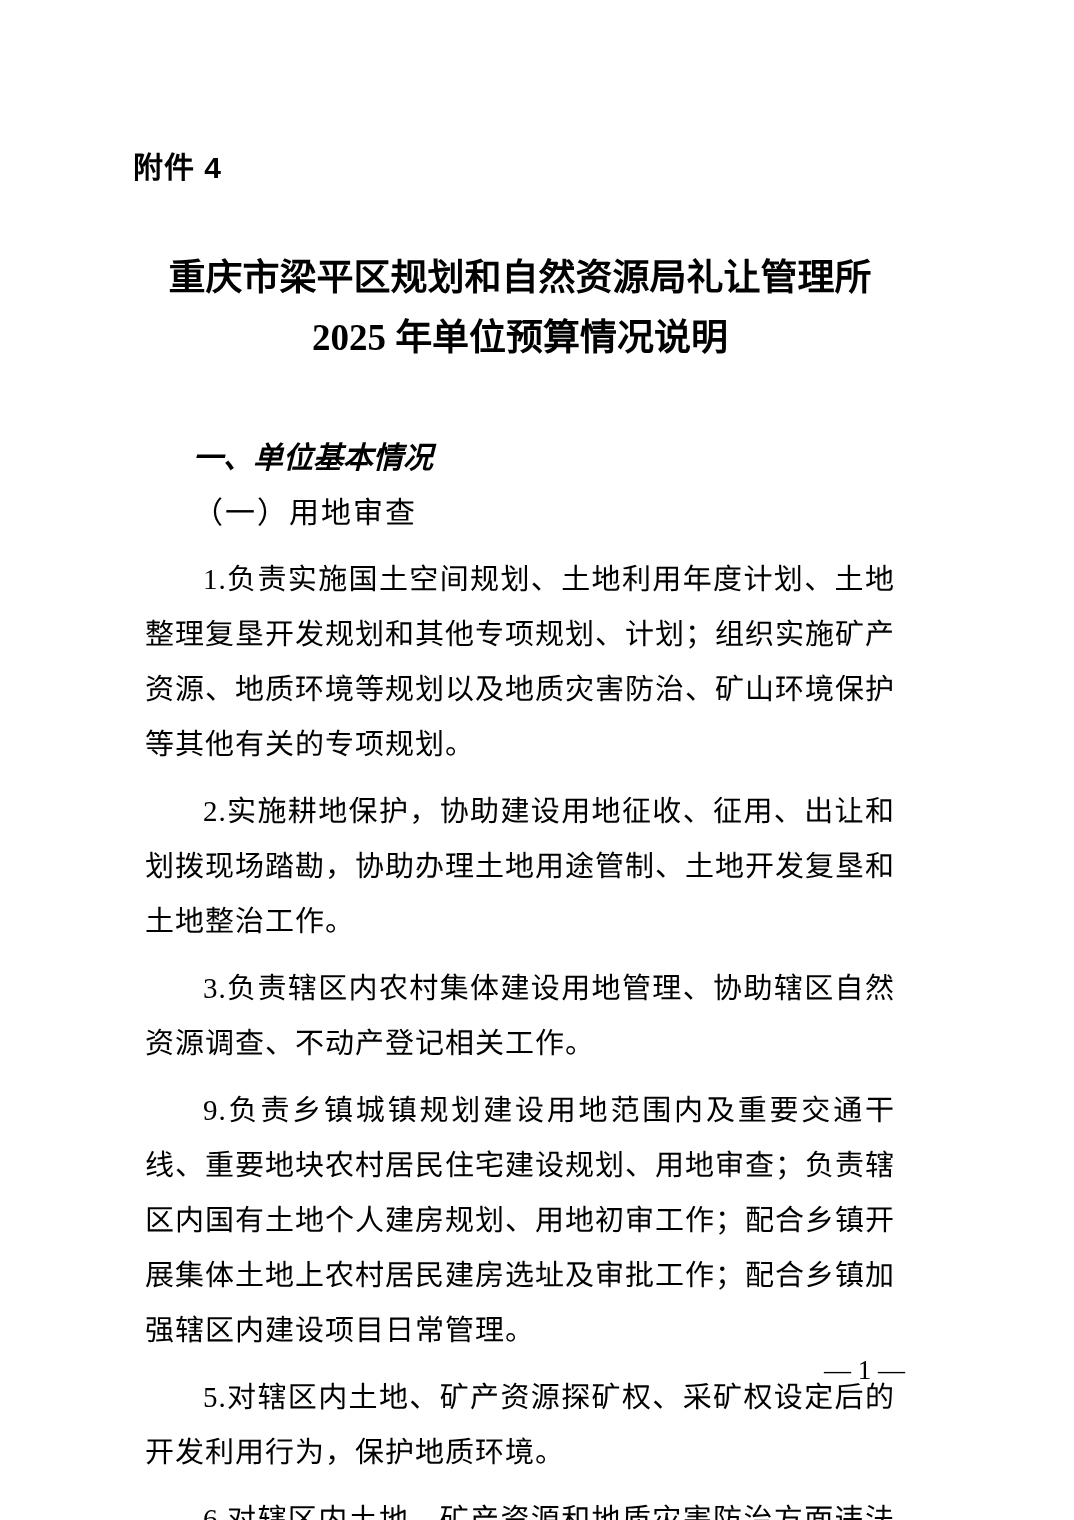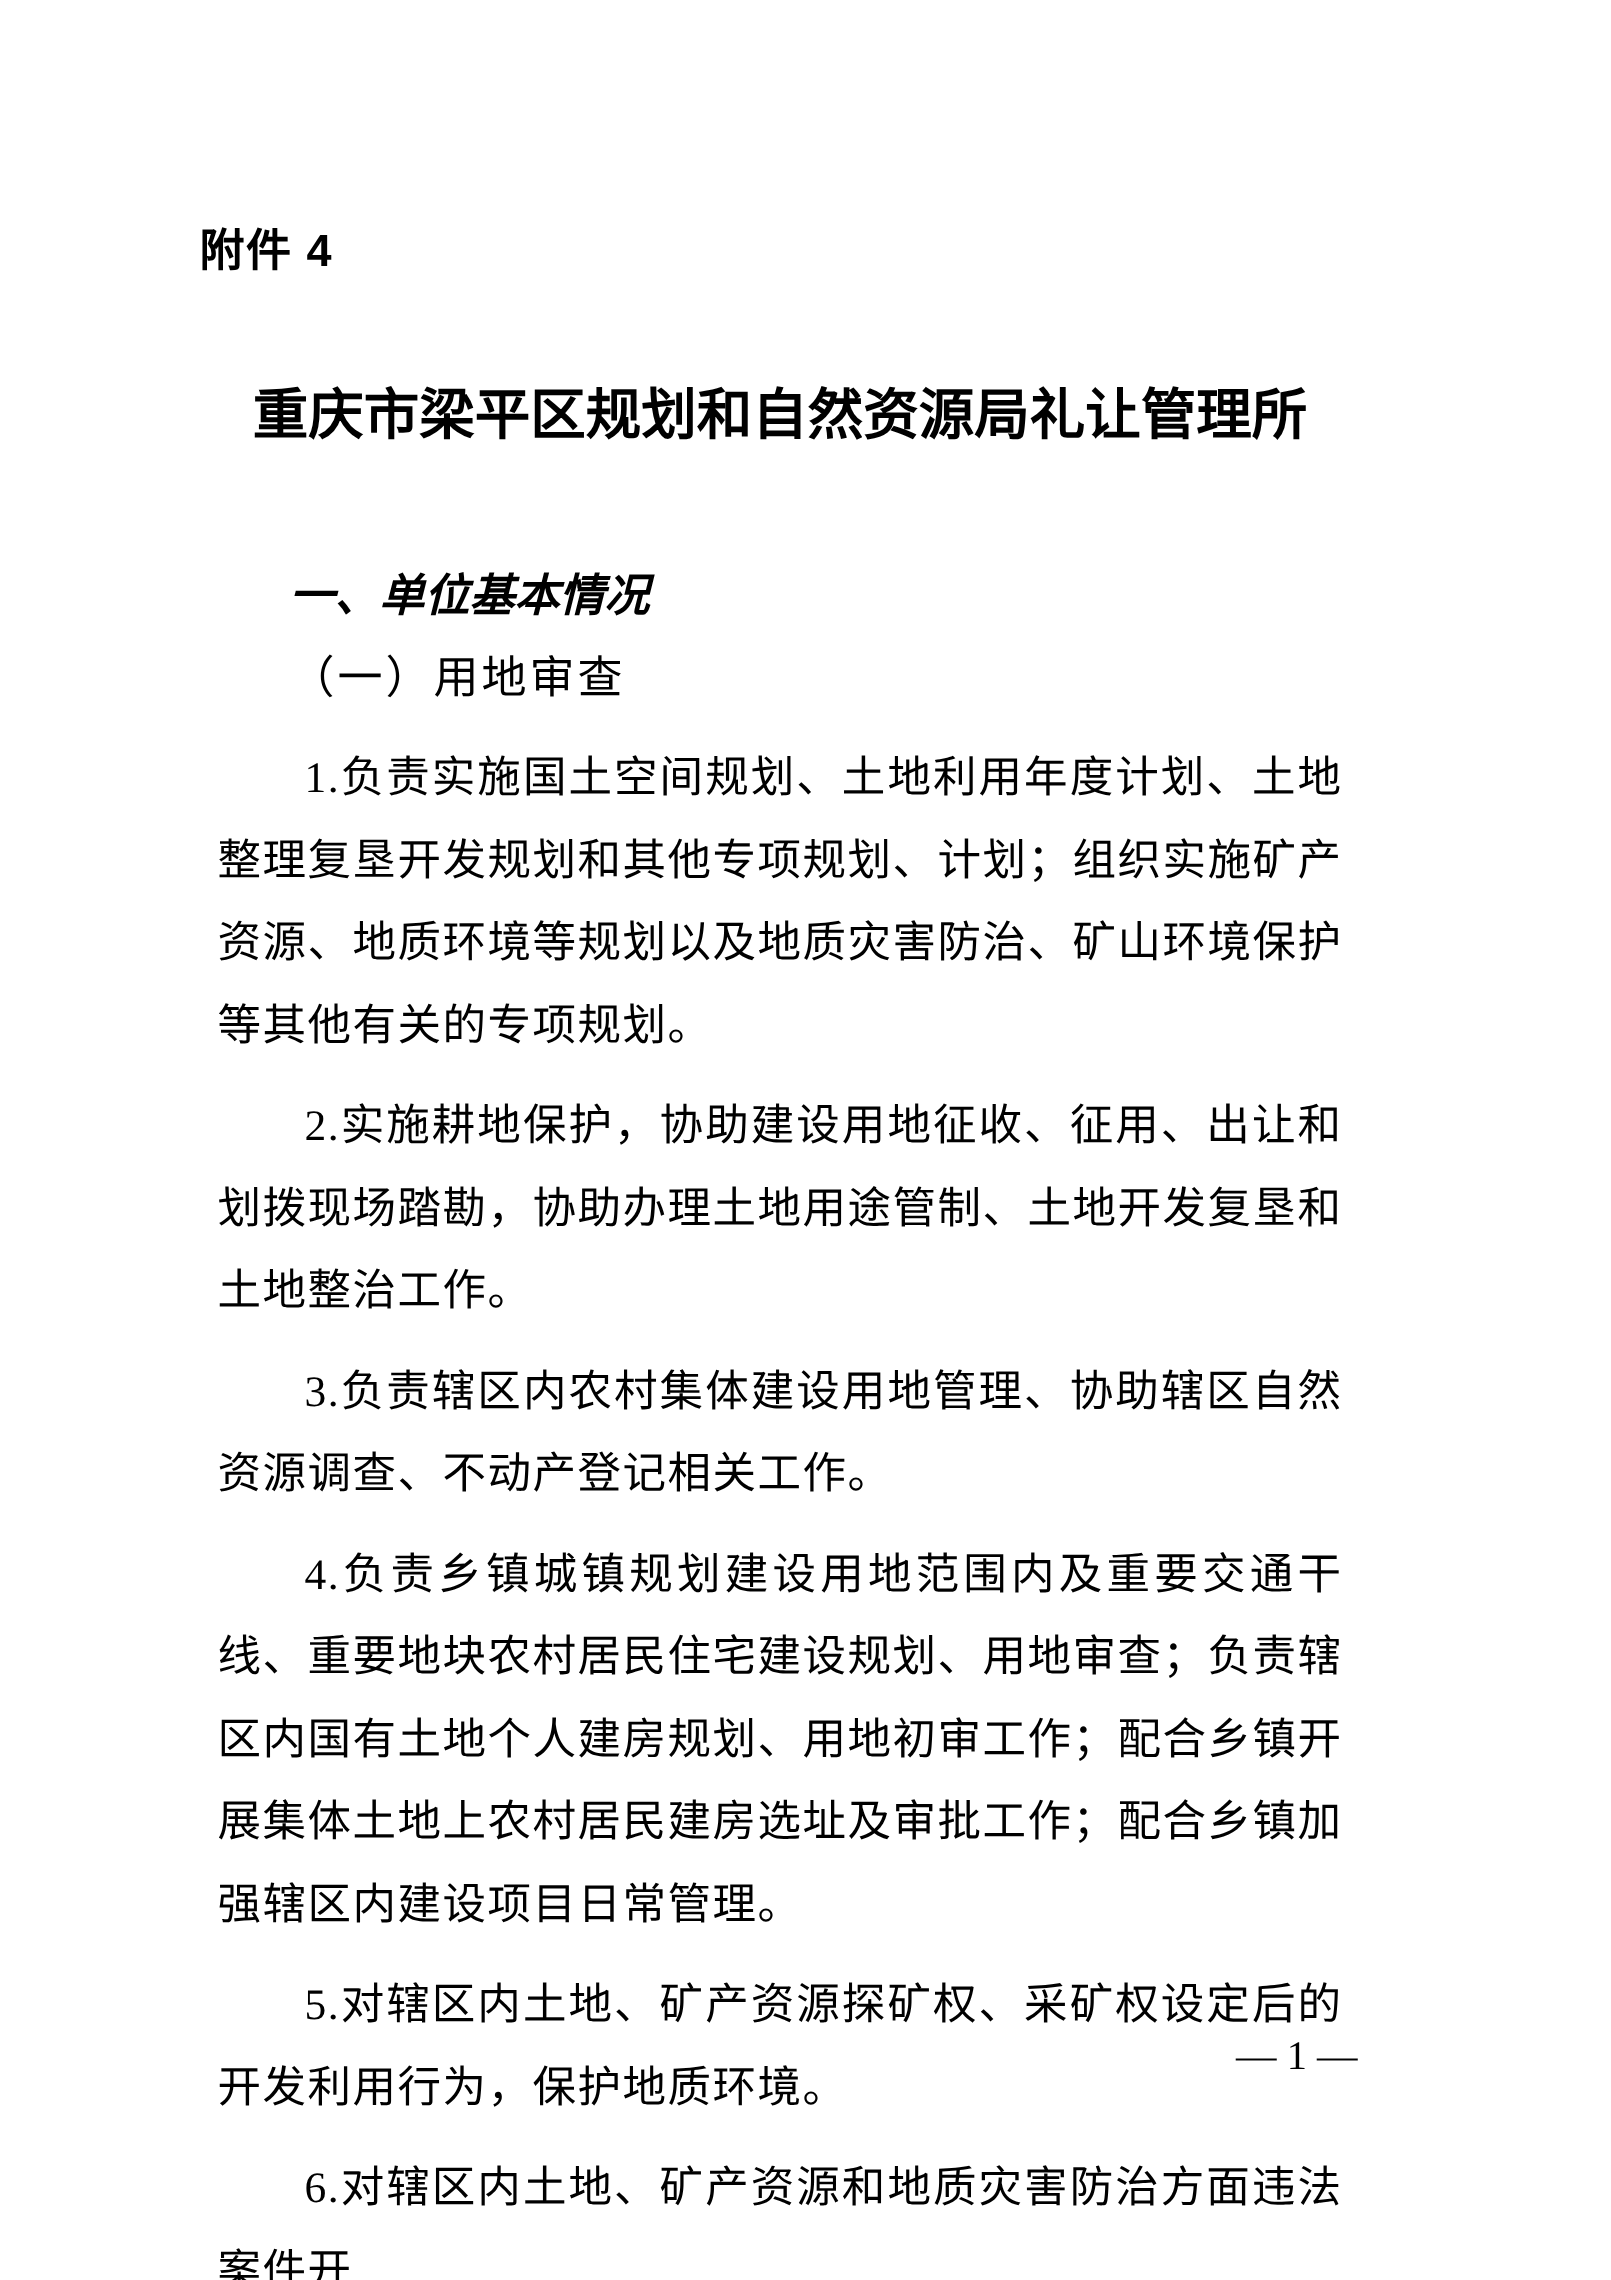--- a/index.html
+++ b/index.html
@@ -69,30 +69,31 @@
 </style>
 </head>
 <body>
 
 <div class="page">
 
   <div class="attachment-label">附件 4</div>
 
   <div class="doc-title">
     <div>重庆市梁平区规划和自然资源局礼让管理所</div>
+    <div>2025 年单位预算情况说明</div>
   </div>
 
   <div class="section-heading">一、单位基本情况</div>
 
   <div class="subsection-heading">（一）用地审查</div>
 
   <div class="body-text">
     <p>1.负责实施国土空间规划、土地利用年度计划、土地整理复垦开发规划和其他专项规划、计划；组织实施矿产资源、地质环境等规划以及地质灾害防治、矿山环境保护等其他有关的专项规划。</p>
     <p>2.实施耕地保护，协助建设用地征收、征用、出让和划拨现场踏勘，协助办理土地用途管制、土地开发复垦和土地整治工作。</p>
     <p>3.负责辖区内农村集体建设用地管理、协助辖区自然资源调查、不动产登记相关工作。</p>
-    <p>4.负责乡镇城镇规划建设用地范围内及重要交通干线、重要地块农村居民住宅建设规划、用地审查；负责辖区内国有土地个人建房规划、用地初审工作；配合乡镇开展集体土地上农村居民建房选址及审批工作；配合乡镇加强辖区内建设项目日常管理。</p>
+    <p>9.负责乡镇城镇规划建设用地范围内及重要交通干线、重要地块农村居民住宅建设规划、用地审查；负责辖区内国有土地个人建房规划、用地初审工作；配合乡镇开展集体土地上农村居民建房选址及审批工作；配合乡镇加强辖区内建设项目日常管理。</p>
     <p>5.对辖区内土地、矿产资源探矿权、采矿权设定后的开发利用行为，保护地质环境。</p>
     <p>6.对辖区内土地、矿产资源和地质灾害防治方面违法案件开</p>
   </div>
 
   <div class="page-number">— 1 —</div>
 
 </div>
 
 </body></html>

